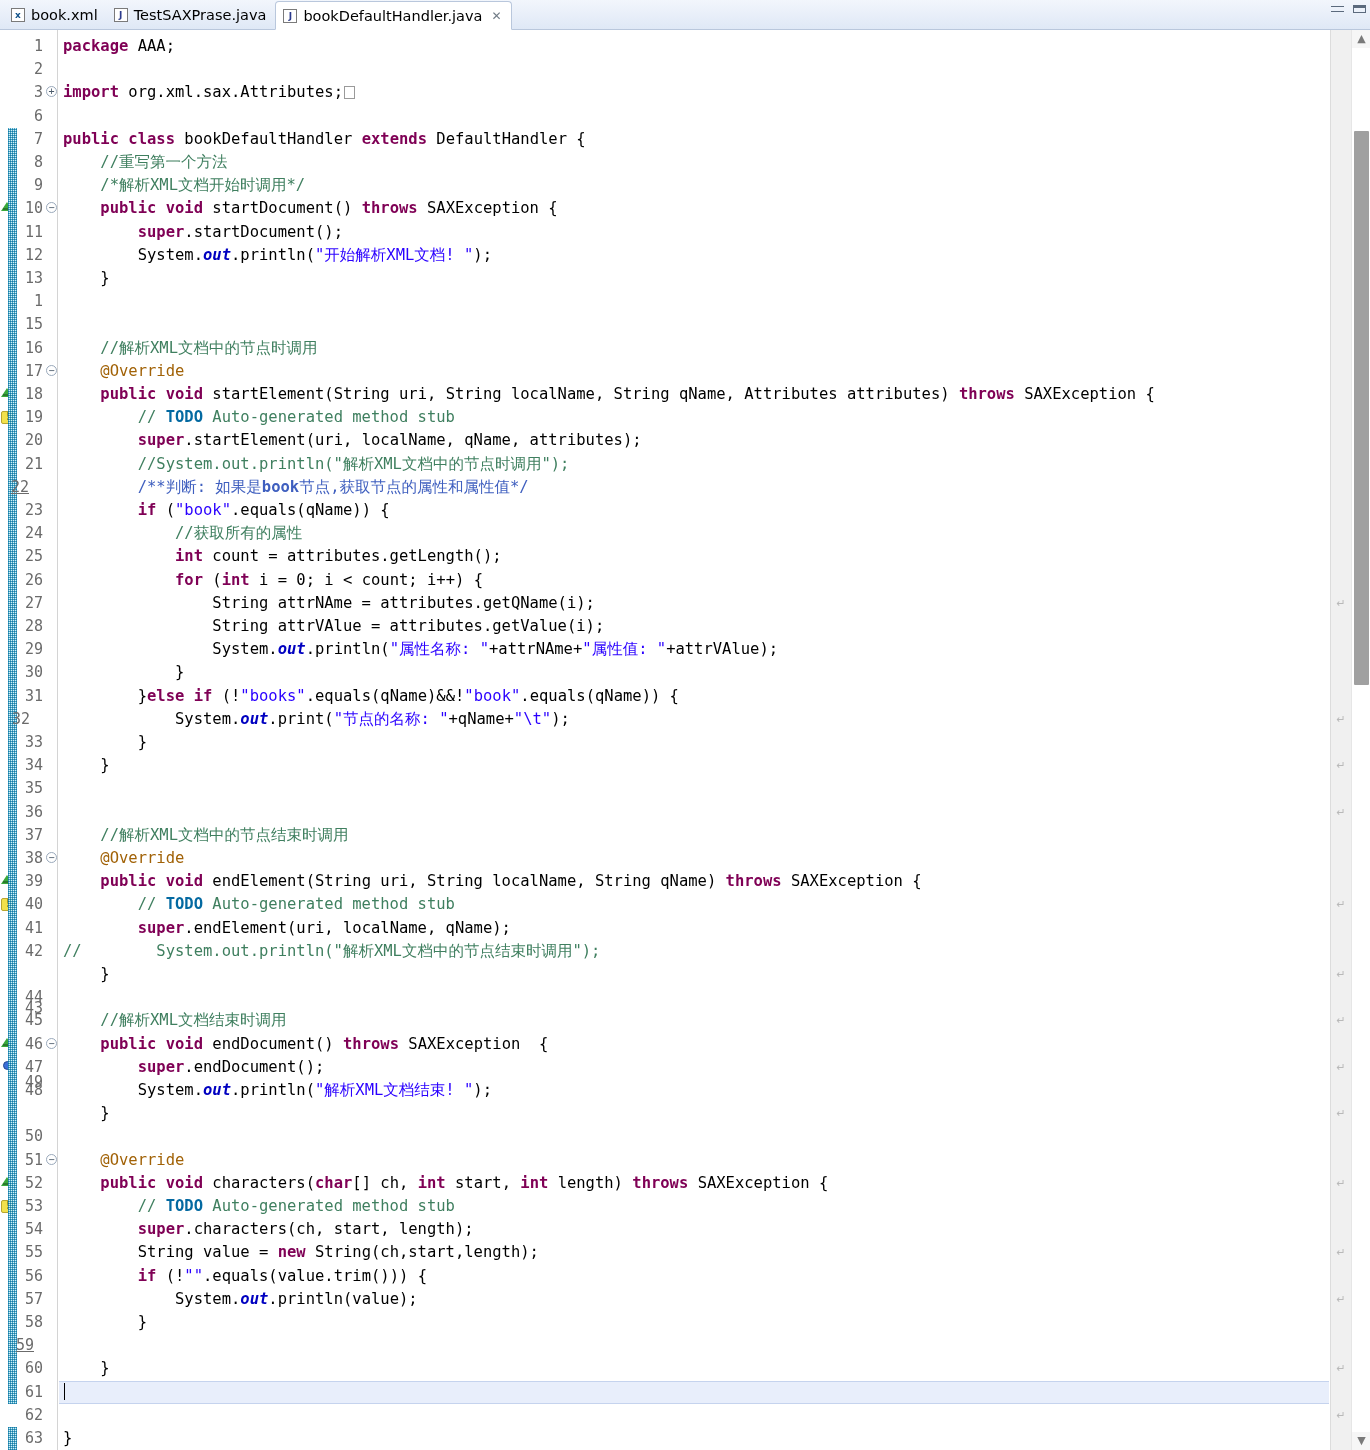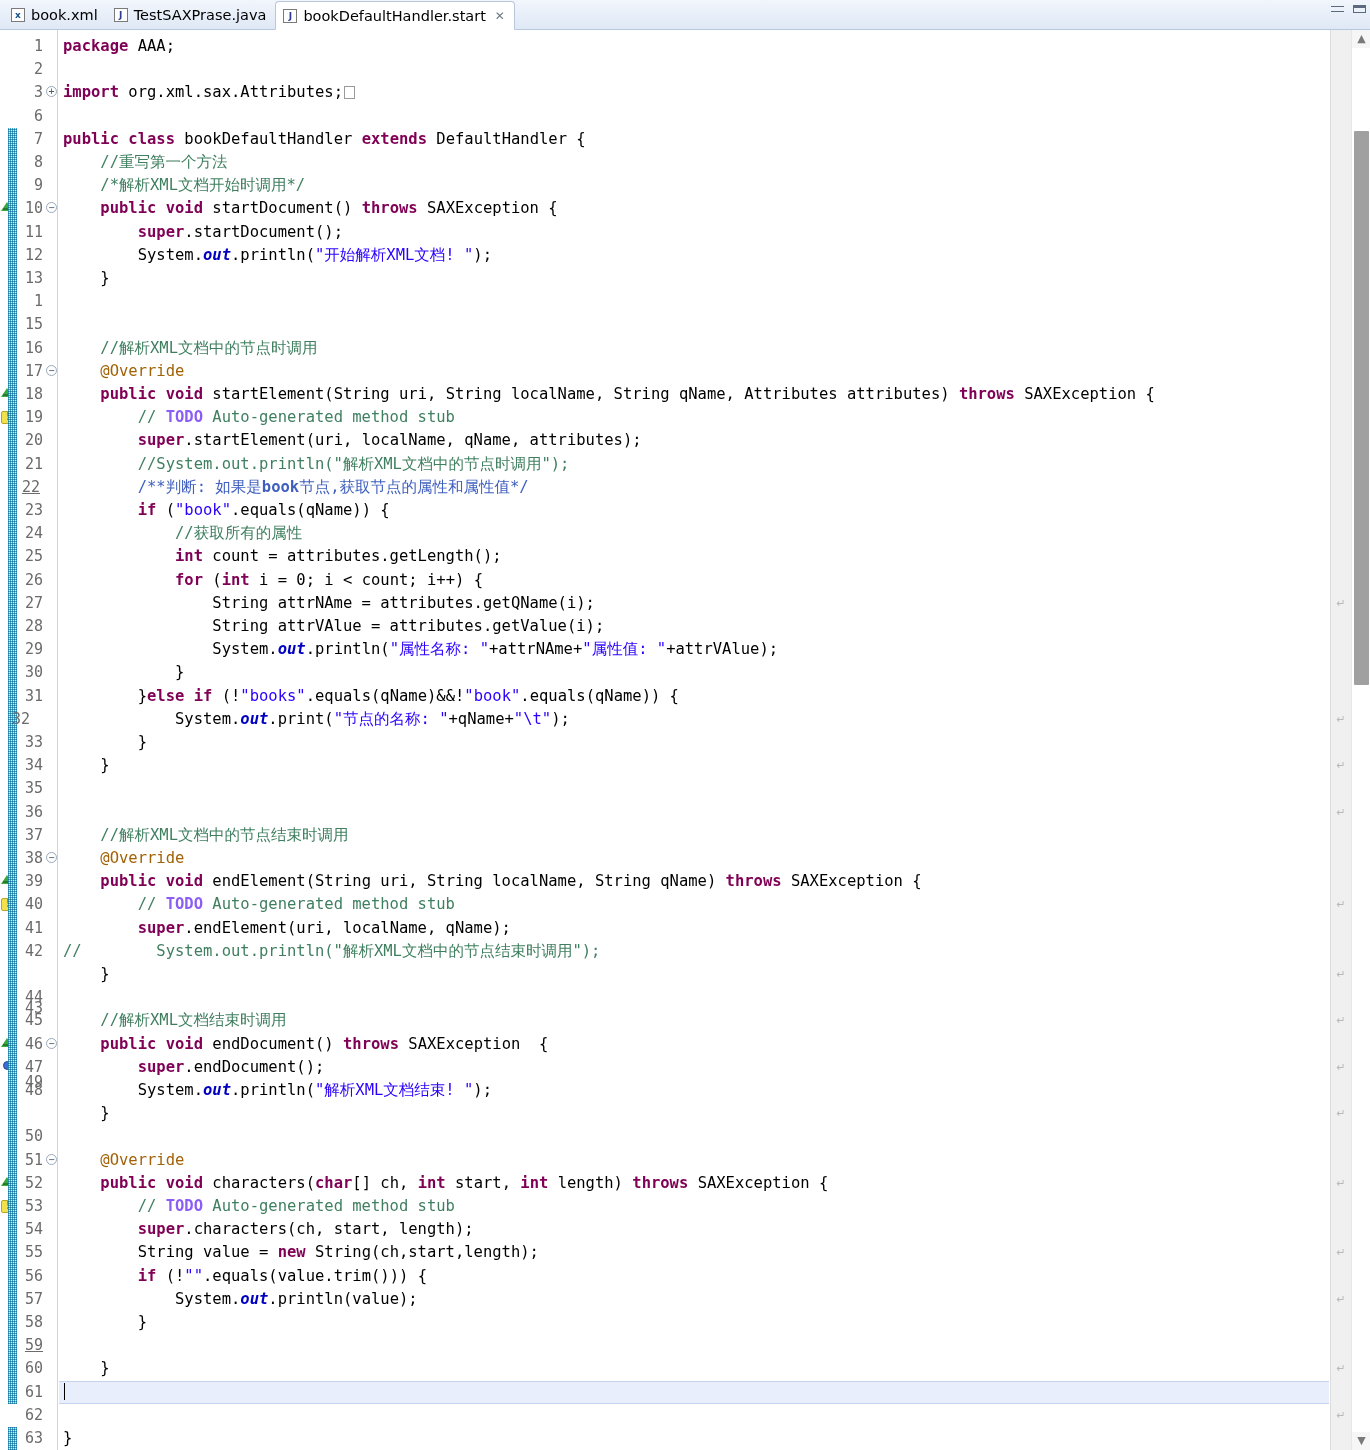--- a/index.html
+++ b/index.html
@@ -212,21 +212,21 @@
   .code .row.current {
     background: #e8eefb;
     box-shadow: inset 0 1px 0 #c5d3ee, inset 0 -1px 0 #c5d3ee;
   }
 
   
   .kw   { color: #7f0055; font-weight: bold; }
   .str  { color: #2a00ff; }
   .cmt  { color: #3f7f5f; }
   .jdoc { color: #3f5fbf; }
-  .todo { color: #8b5cf6; font-weight: bold; }
+  .todo { color: #0369a1; font-weight: bold; }
   .ann  { color: #a16207; }
   .fld  { color: #0000c0; font-style: italic; font-weight: bold; }
   .plain{ color: #000000; }
 
   
   .foldbox {
     display: inline-block;
     width: 11px; height: 13px;
     border: 1px solid #9a9a9a;
     background: #ffffff;
@@ -303,21 +303,21 @@
       <div class="tab">
         <span class="tab-icon xml">x</span>
         <span>book.xml</span>
       </div>
       <div class="tab">
         <span class="tab-icon">J</span>
         <span>TestSAXPrase.java</span>
       </div>
       <div class="tab active">
         <span class="tab-icon">J</span>
-        <span>bookDefaultHandler.start</span>
+        <span>bookDefaultHandler.java</span>
         <span class="tab-close">✕</span>
       </div>
     </div>
 
   <div class="winbtns">
     <div class="winbtn min">
         <span class="glyph"></span>
       </div>
     <div class="winbtn max">
         <span class="glyph"></span>
@@ -353,21 +353,21 @@
         <div class="ln" style="position: absolute; top: 213.8px; right: 1px;">12</div>
         <div class="ln" style="position: absolute; top: 237px; right: 1px;">13</div>
         <div class="ln" style="position: absolute; top: 260.2px; right: 1px;">1</div>
         <div class="ln" style="position: absolute; top: 283.4px; right: 1px;">15</div>
         <div class="ln" style="position: absolute; top: 306.6px; right: 1px;">16</div>
         <div class="ln" style="position: absolute; top: 329.8px; right: 1px;">17</div>
         <div class="ln" style="position: absolute; top: 353px; right: 1px;">18</div>
         <div class="ln" style="position: absolute; top: 376.2px; right: 1px;">19</div>
         <div class="ln" style="position: absolute; top: 399.4px; right: 1px;">20</div>
         <div class="ln" style="position: absolute; top: 422.6px; right: 1px;">21</div>
-        <div class="ln" style="position: absolute; top: 445.8px; right: 4px; text-decoration: underline;">22</div>
+        <div class="ln" style="position: absolute; top: 445.8px; right: 15px; text-decoration: underline;">22</div>
         <div class="ln" style="position: absolute; top: 469px; right: 1px;">23</div>
         <div class="ln" style="position: absolute; top: 492.2px; right: 1px;">24</div>
         <div class="ln" style="position: absolute; top: 515.4px; right: 1px;">25</div>
         <div class="ln" style="position: absolute; top: 538.6px; right: 1px;">26</div>
         <div class="ln" style="position: absolute; top: 561.8px; right: 1px;">27</div>
         <div class="ln" style="position: absolute; top: 585px; right: 1px;">28</div>
         <div class="ln" style="position: absolute; top: 608.2px; right: 1px;">29</div>
         <div class="ln" style="position: absolute; top: 631.4px; right: 1px;">30</div>
         <div class="ln" style="position: absolute; top: 654.6px; right: 1px;">31</div>
         <div class="ln" style="position: absolute; top: 677.8px; right: 14px;">32</div>
@@ -390,21 +390,21 @@
         <div class="ln" style="position: absolute; top: 1041px; right: 1px;">49</div>
         <div class="ln" style="position: absolute; top: 1095.4px; right: 1px;">50</div>
         <div class="ln" style="position: absolute; top: 1118.6px; right: 1px;">51</div>
         <div class="ln" style="position: absolute; top: 1141.8px; right: 1px;">52</div>
         <div class="ln" style="position: absolute; top: 1165px; right: 1px;">53</div>
         <div class="ln" style="position: absolute; top: 1188.2px; right: 1px;">54</div>
         <div class="ln" style="position: absolute; top: 1211.4px; right: 1px;">55</div>
         <div class="ln" style="position: absolute; top: 1234.6px; right: 1px;">56</div>
         <div class="ln" style="position: absolute; top: 1257.8px; right: 1px;">57</div>
         <div class="ln" style="position: absolute; top: 1281px; right: 1px;">58</div>
-        <div class="ln" style="position: absolute; top: 1304.2px; right: 1px; text-decoration: underline;">59</div>
+        <div class="ln" style="position: absolute; top: 1304.2px; right: 10px; text-decoration: underline;">59</div>
         <div class="ln" style="position: absolute; top: 1327.4px; right: 1px;">60</div>
         <div class="ln" style="position: absolute; top: 1350.6px; right: 1px;">61</div>
         <div class="ln" style="position: absolute; top: 1373.8px; right: 1px;">62</div>
         <div class="ln" style="position: absolute; top: 1397px; right: 1px;">63</div>
       </div>
     <div class="folding" id="folding">
         <div class="fold-mark" style="top: 56.4px;">+</div>
         <div class="fold-mark" style="top: 172.4px;">−</div>
         <div class="fold-mark" style="top: 334.8px;">−</div>
         <div class="fold-mark" style="top: 822px;">−</div>

